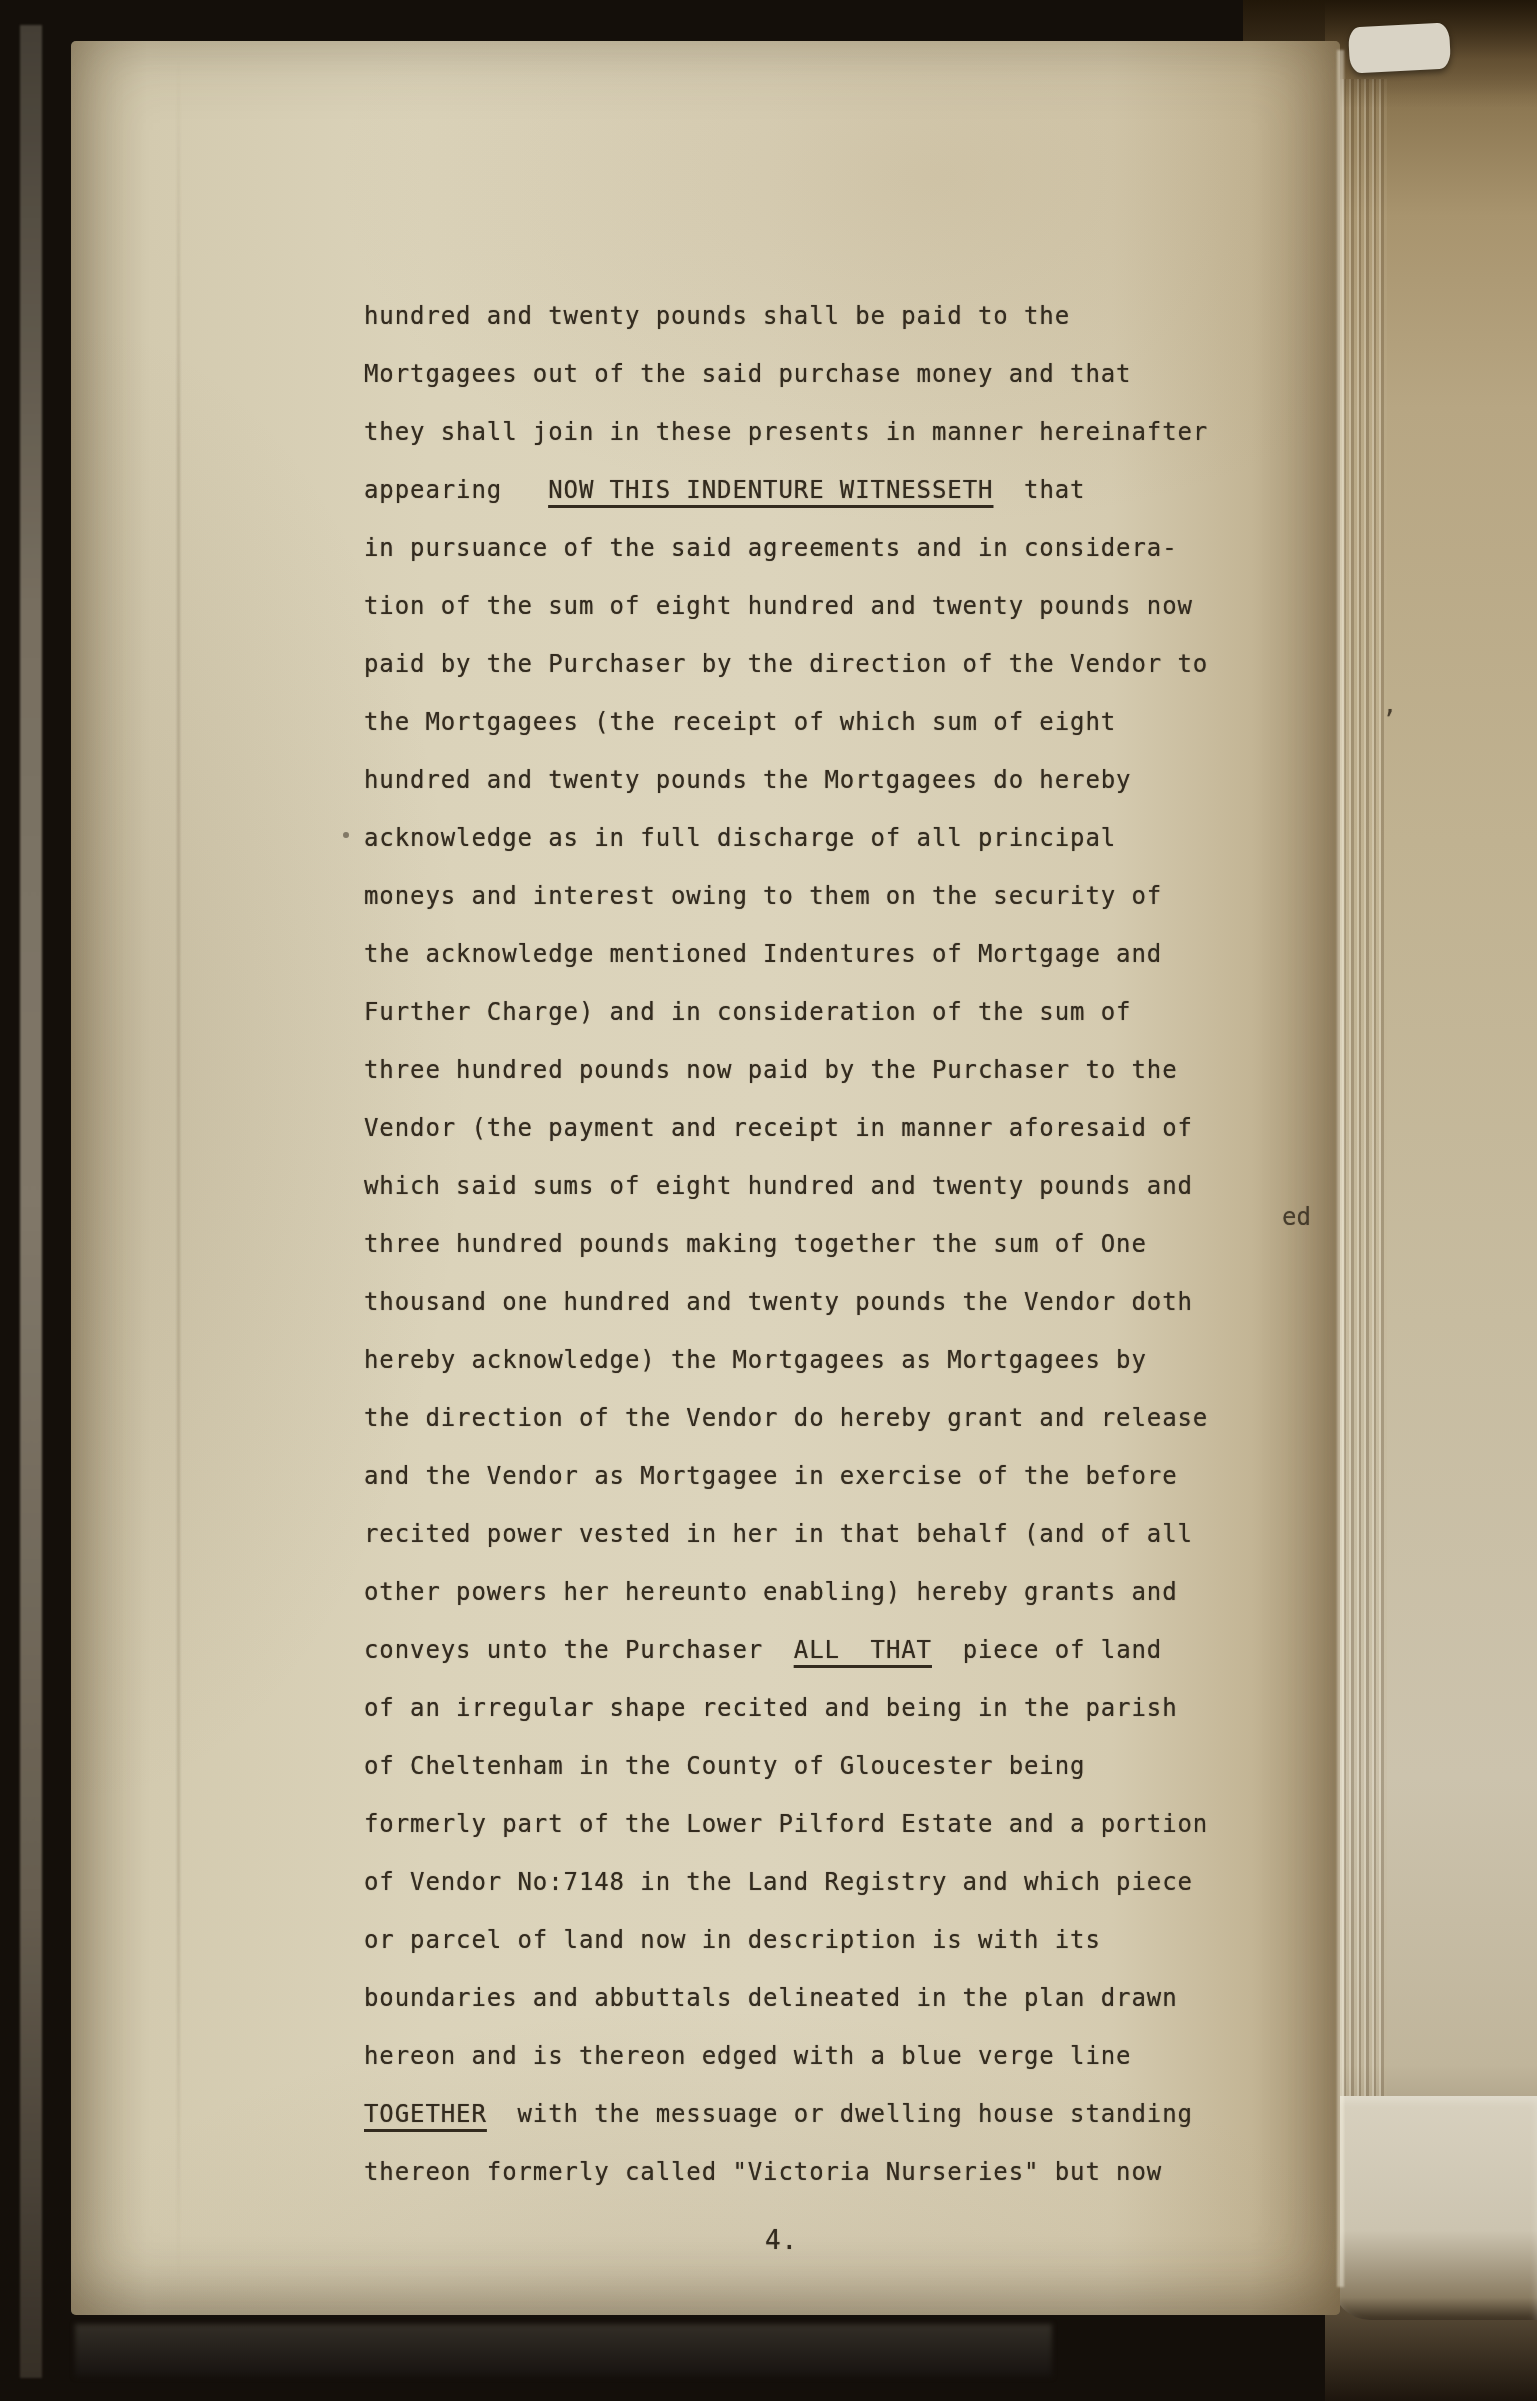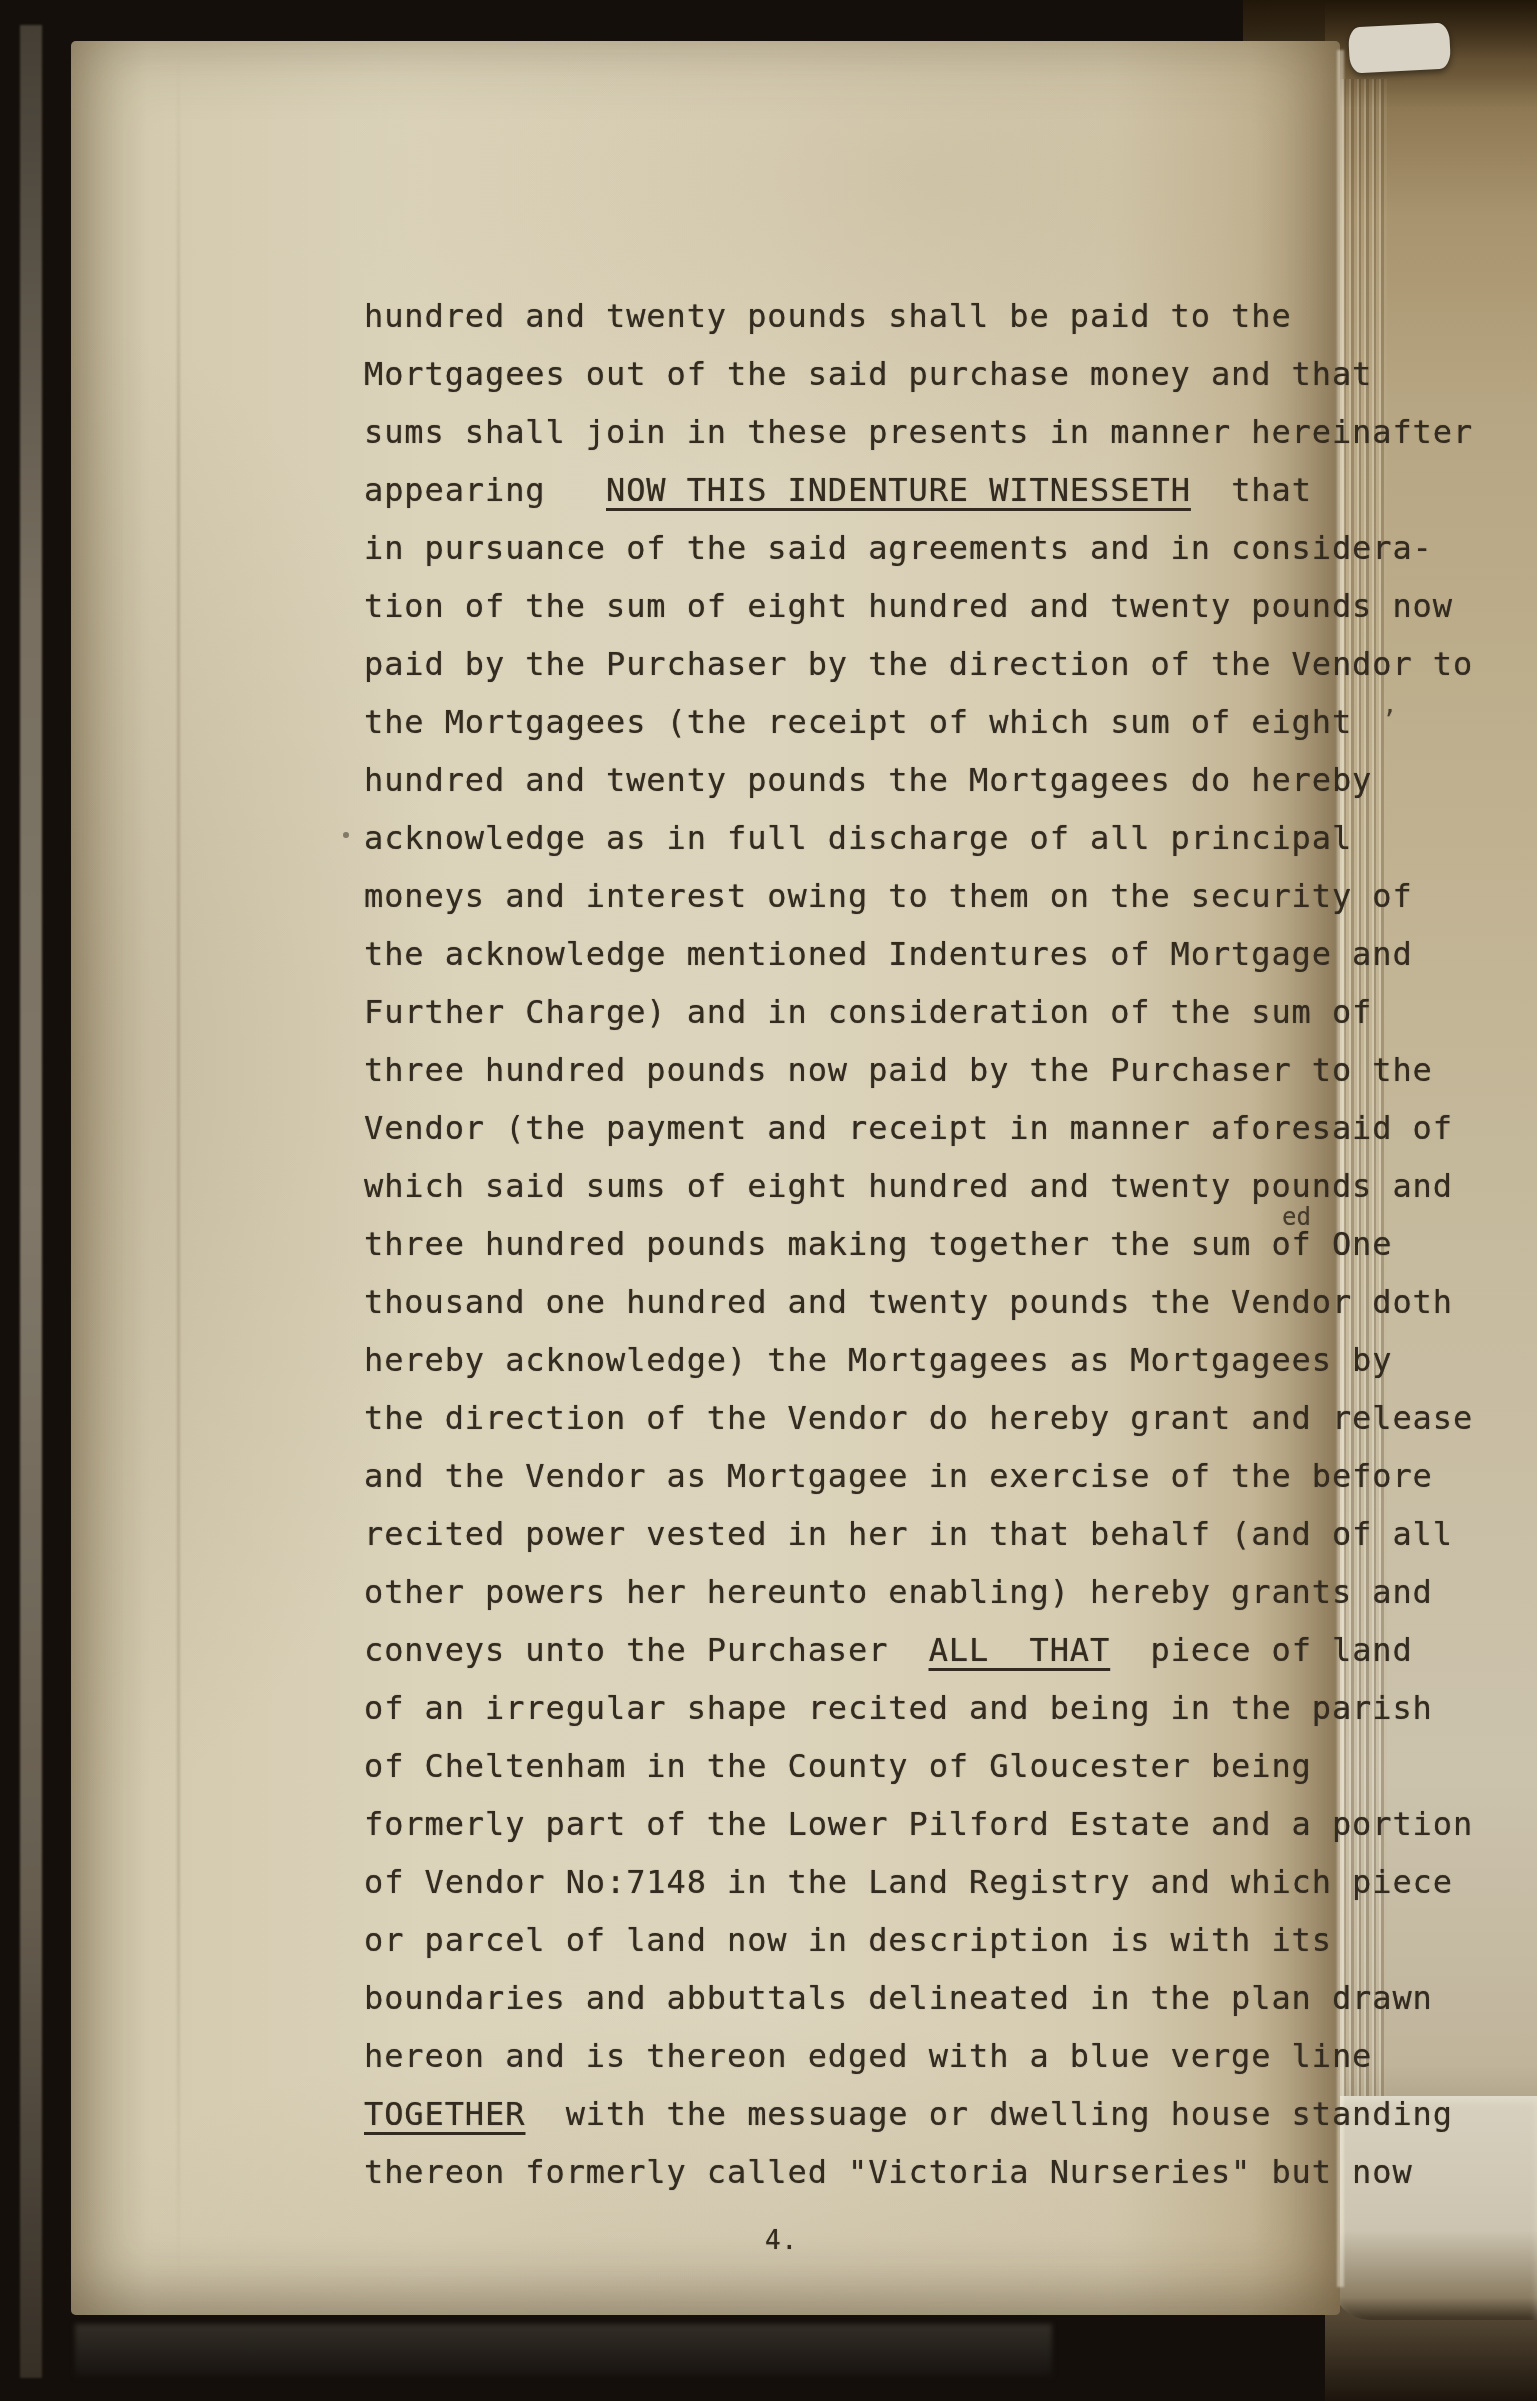--- a/index.html
+++ b/index.html
@@ -34,21 +34,21 @@
     filter:blur(0.8px);
   }
   .ink-dot{
     position:absolute;left:343px;top:832px;width:5.8px;height:5.8px;border-radius:50%;
     background:rgba(62,52,40,.55);filter:blur(0.4px);
   }
   
   .text-block{
     position:absolute;left:364px;top:287px;width:986px;
     color:#332b1f;
-    font-size:32px;line-height:58px;letter-spacing:0.9px;
+    font-size:24px;line-height:58px;letter-spacing:0.9px;
     text-shadow:0 0 1px rgba(51,43,31,.65);
   }
   .line{white-space:pre;height:58px;}
   .u{
     text-decoration:underline;
     text-decoration-thickness:2.5px;
     text-underline-offset:6.6px;
   }
   .page-num{
     position:absolute;left:765px;top:2225px;
@@ -117,21 +117,21 @@
   <div class="corner-pages-bottom"></div>
 
   <div class="page"></div>
   <div class="page-edge-highlight"></div>
   <div class="crease"></div>
   <div class="ink-dot"></div>
 
   <div class="text-block">
       <div class="line"><span>hundred and twenty pounds shall be paid to the</span></div>
       <div class="line"><span>Mortgagees out of the said purchase money and that</span></div>
-      <div class="line"><span>sums shall join in these presents in manner hereinafter</span></div>
+      <div class="line"><span>they shall join in these presents in manner hereinafter</span></div>
       <div class="line"><span>appearing   </span><span class="u">NOW THIS INDENTURE WITNESSETH</span><span>  that</span></div>
       <div class="line"><span>in pursuance of the said agreements and in considera-</span></div>
       <div class="line"><span>tion of the sum of eight hundred and twenty pounds now</span></div>
       <div class="line"><span>paid by the Purchaser by the direction of the Vendor to</span></div>
       <div class="line"><span>the Mortgagees (the receipt of which sum of eight</span></div>
       <div class="line"><span>hundred and twenty pounds the Mortgagees do hereby</span></div>
       <div class="line"><span>acknowledge as in full discharge of all principal</span></div>
       <div class="line"><span>moneys and interest owing to them on the security of</span></div>
       <div class="line"><span>the acknowledge mentioned Indentures of Mortgage and</span></div>
       <div class="line"><span>Further Charge) and in consideration of the sum of</span></div>

